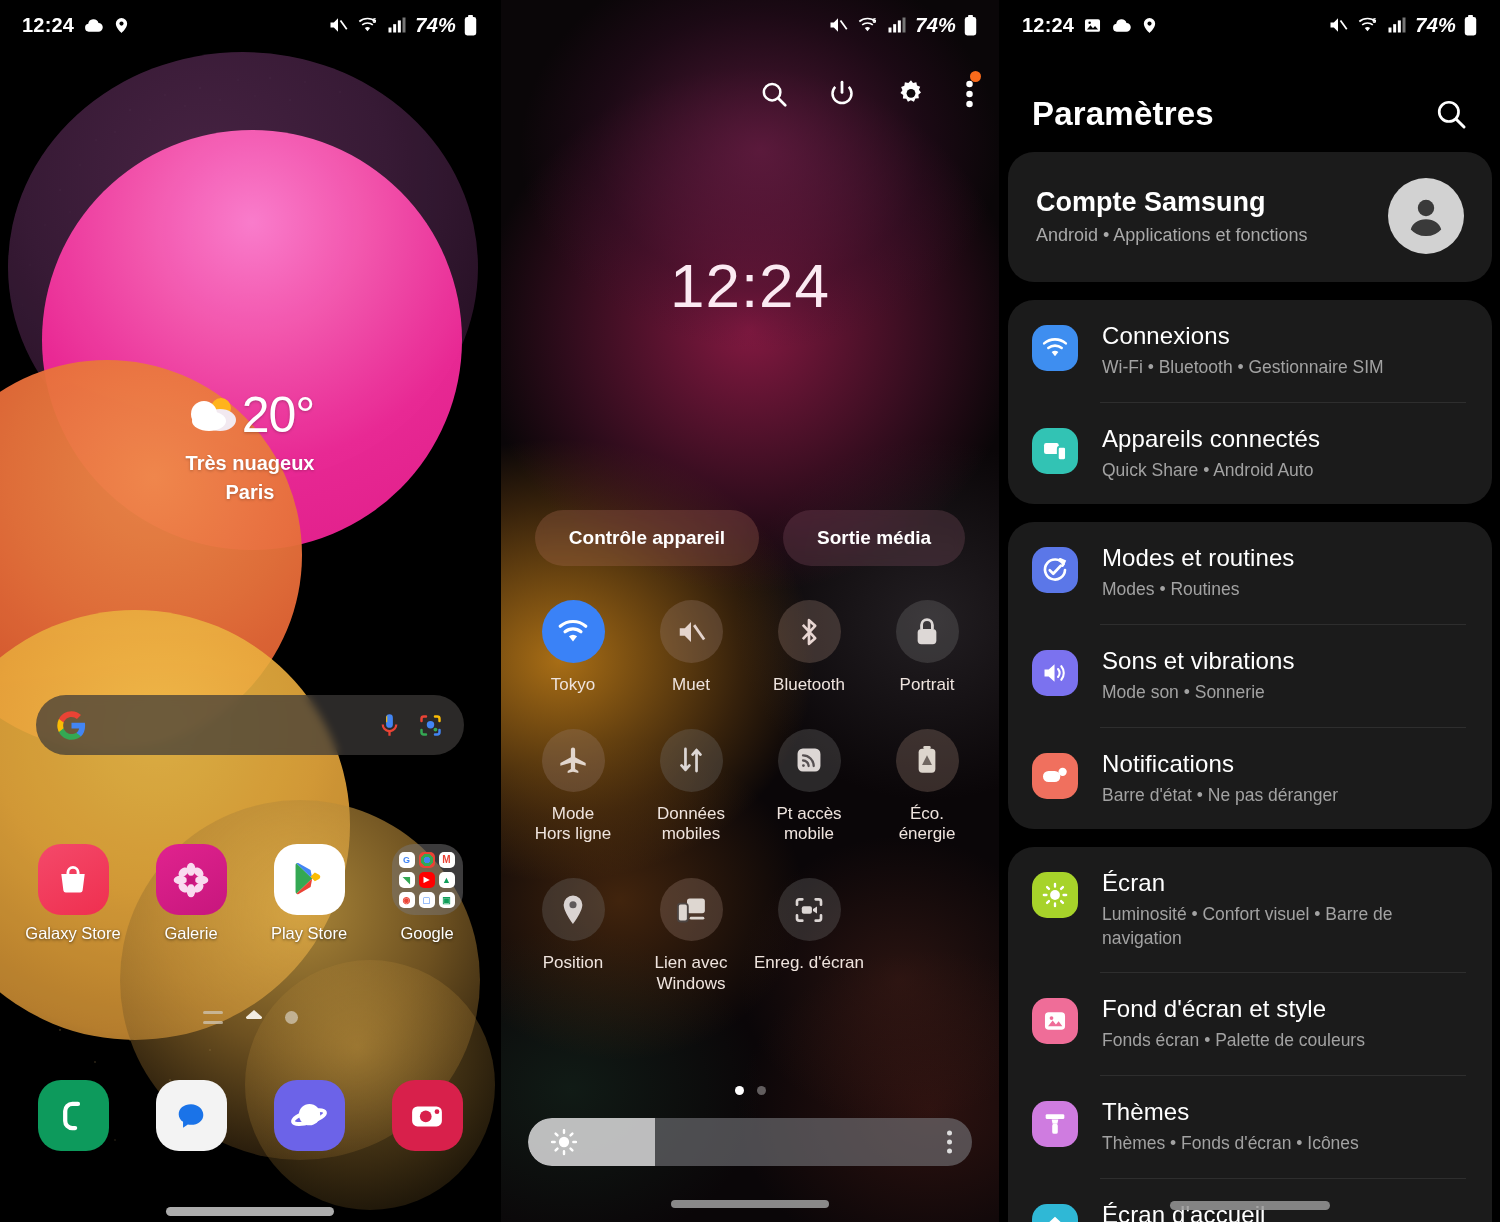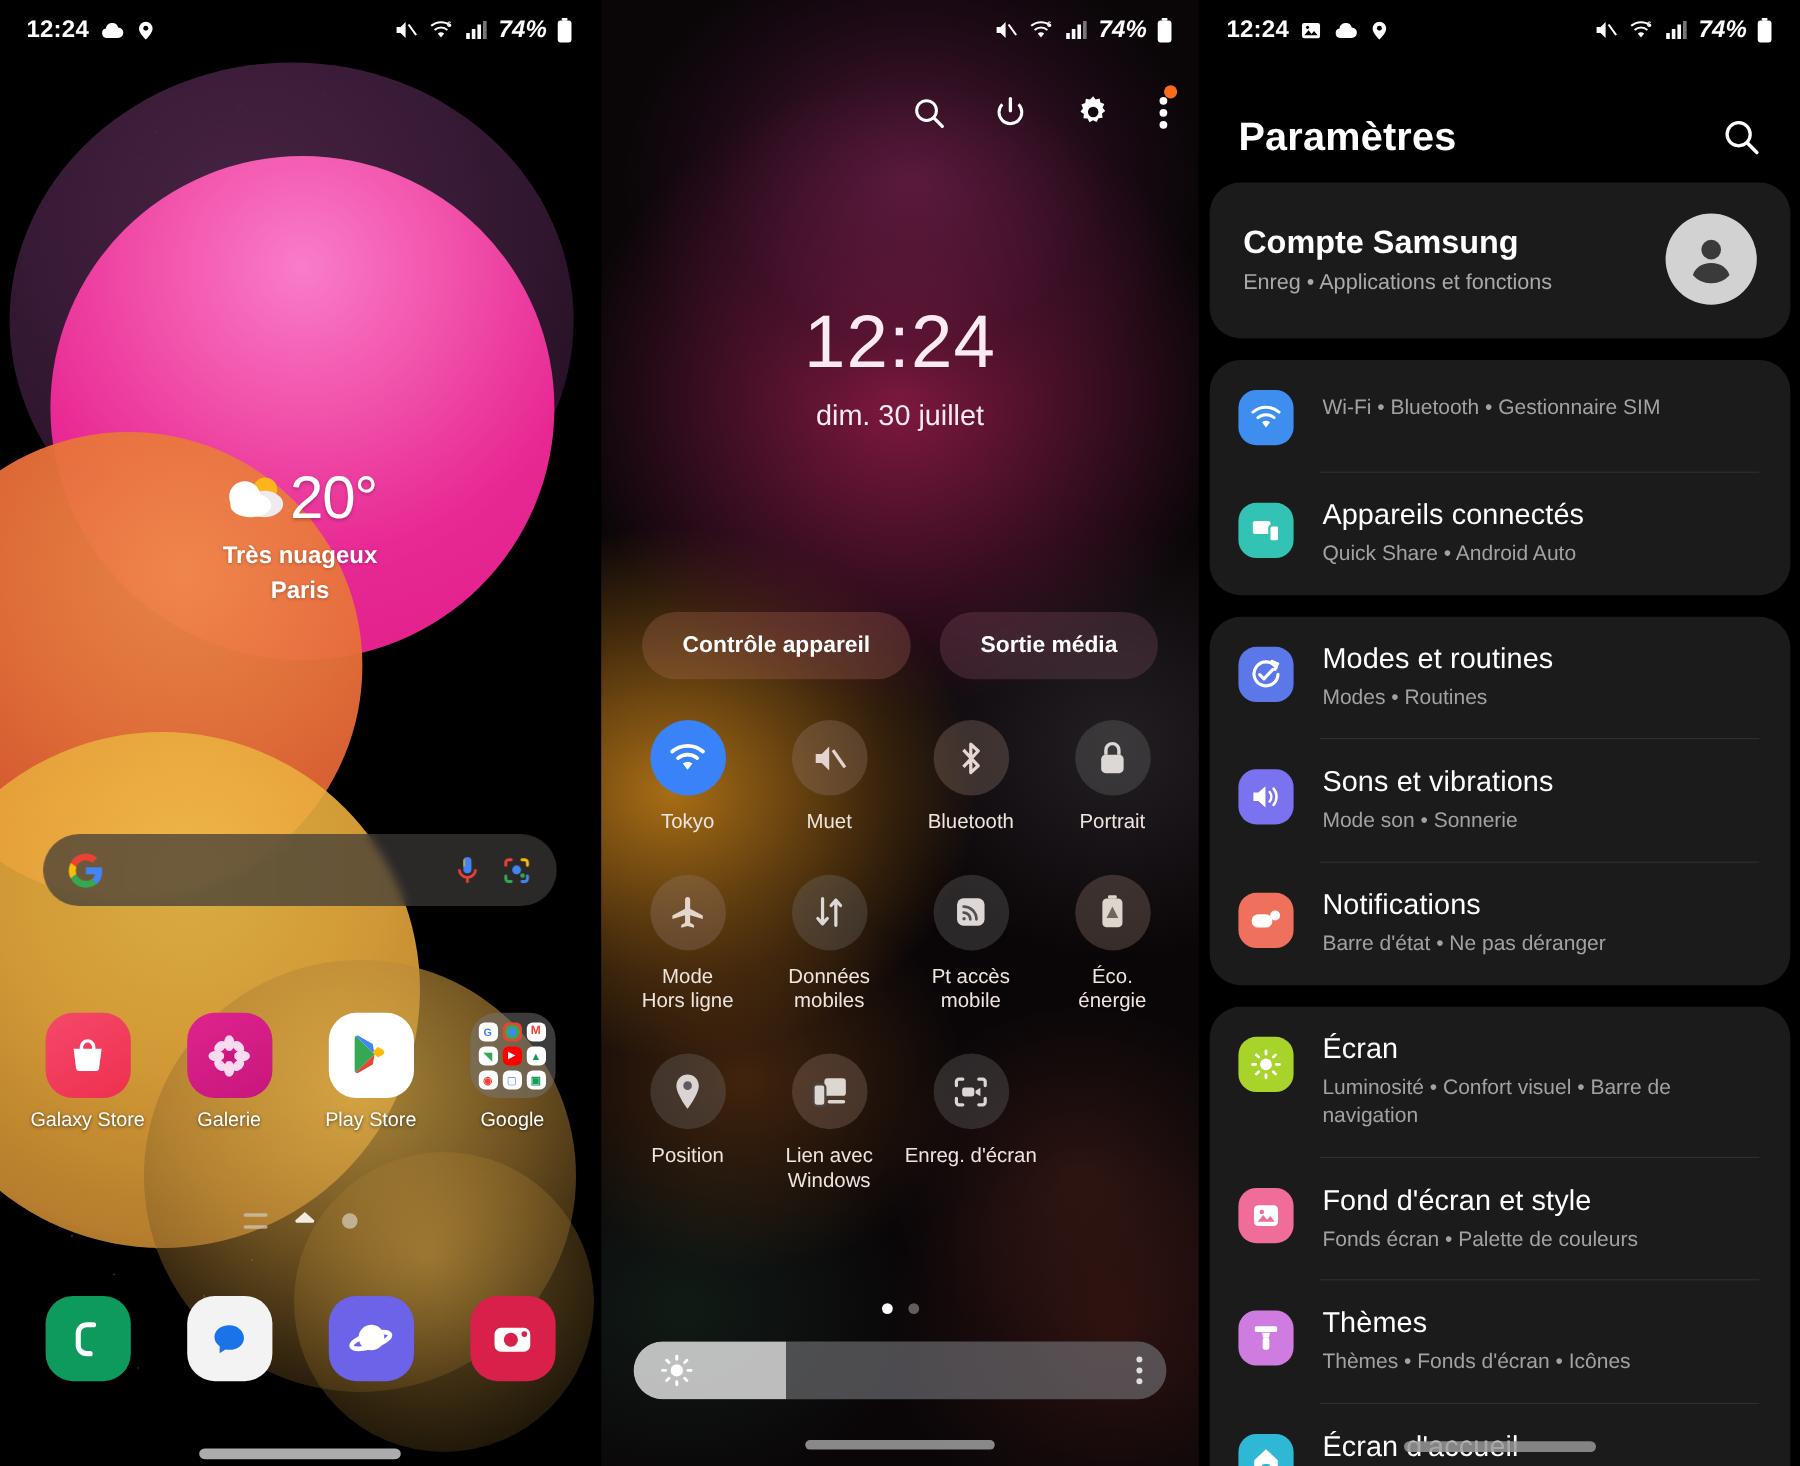--- a/index.html
+++ b/index.html
@@ -569,21 +569,20 @@
             <circle cx="3" cy="4" r="2.6" fill="#fff"></circle>
             <circle cx="3" cy="12" r="2.6" fill="#fff"></circle>
             <circle cx="3" cy="20" r="2.6" fill="#fff"></circle>
           </svg>
         <span class="qp-badge"></span>
       </span>
     </div>
 
     <div class="qp-clock">
       <div class="qp-time">12:24</div>
-      <div class="qp-date">dim. 30 juillet</div>
     </div>
 
     <div class="qp-chips">
       <div class="chip c1">Contrôle appareil</div>
       <div class="chip c2">Sortie média</div>
     </div>
 
     <div class="tiles tiles-top">
 
       <div class="tile">
@@ -797,41 +796,42 @@
           </svg>
       </span>
     </div>
 
     <div class="set-body">
 
       <div class="card">
         <div class="acct">
           <div>
             <div class="acct-t">Compte Samsung</div>
-            <div class="acct-s">Enreg  •  Applications et fonctions</div>
+            <div class="acct-s">Android  •  Applications et fonctions</div>
           </div>
           <div class="avatar">
             <svg width="48" height="48" viewBox="0 0 24 24">
                 <circle cx="12" cy="8" r="4.1" fill="#3a3a3a"></circle>
                 <path fill="#3a3a3a" d="M12 13.6c-4 0-7 2.3-7.6 5.1A9.9 9.9 0 0 0 12 22a9.9 9.9 0 0 0 7.6-3.3c-.6-2.8-3.6-5.1-7.6-5.1z"></path>
               </svg>
           </div>
         </div>
       </div>
 
       <div class="card">
         <div class="row">
           <div class="row-ic ic-blue">
             <svg width="30" height="26" viewBox="0 0 26 22">
               <path fill="#fff" d="M13 18.2l2.9-3.8a4.9 4.9 0 0 0-5.8 0z"></path>
               <path fill="none" stroke="#fff" stroke-width="2.2" stroke-linecap="round" d="M7.2 11a9.2 9.2 0 0 1 11.6 0"></path>
               <path fill="none" stroke="#fff" stroke-width="2.2" stroke-linecap="round" d="M3.6 7a14.4 14.4 0 0 1 18.8 0"></path>
             </svg>
           </div>
           <div class="row-tx">
+            <div class="row-t">Connexions</div>
             <div class="row-s">Wi-Fi  •  Bluetooth  •  Gestionnaire SIM</div>
           </div>
         </div>
         <div class="sep"></div>
         <div class="row">
           <div class="row-ic ic-teal">
             <svg width="28" height="26" viewBox="0 0 24 22">
               <rect x="2.6" y="4.2" width="12.6" height="9.4" rx="1.8" fill="#fff"></rect>
               <rect x="14.4" y="7.4" width="7" height="11.4" rx="1.8" fill="#fff" stroke="#32c3b4" stroke-width="1.6"></rect>
             </svg>

